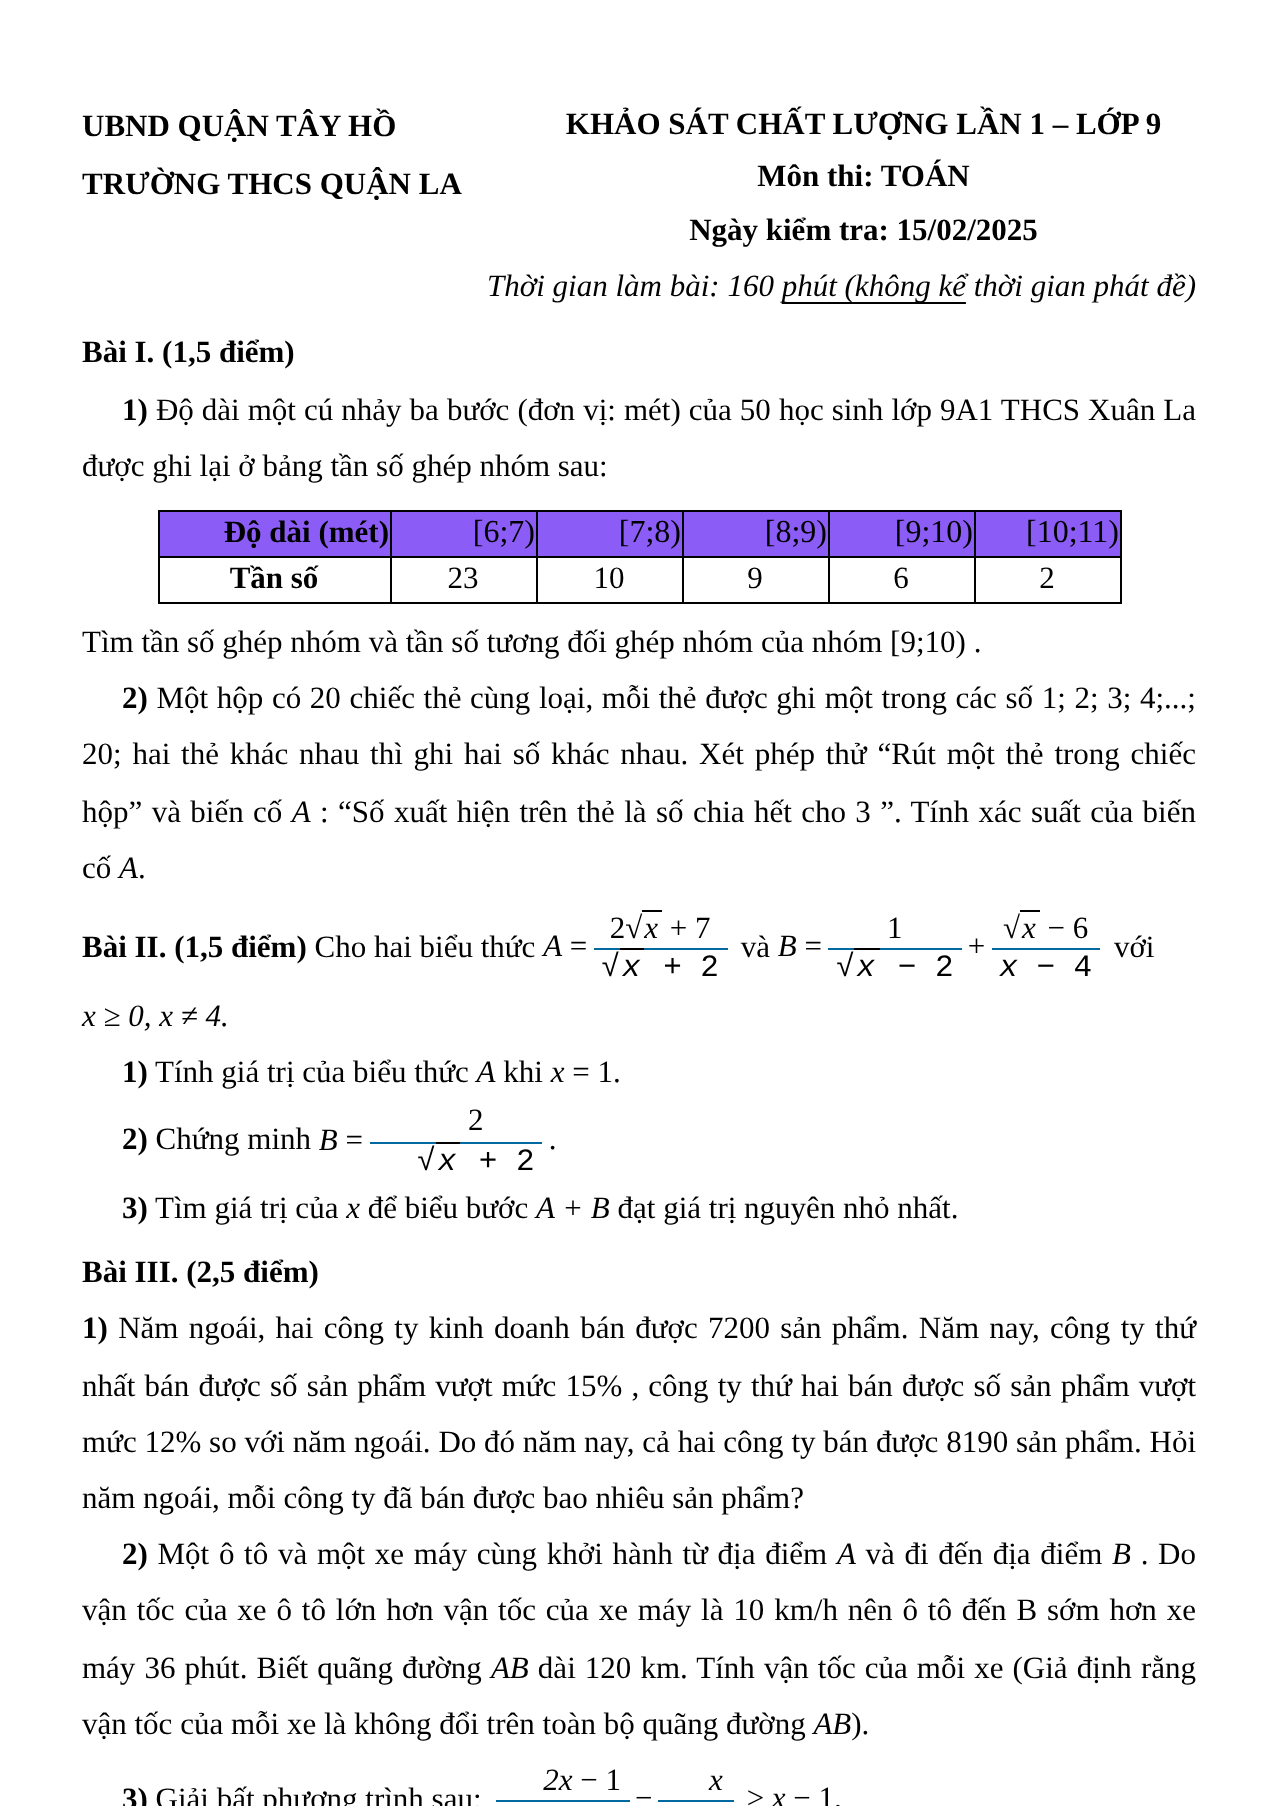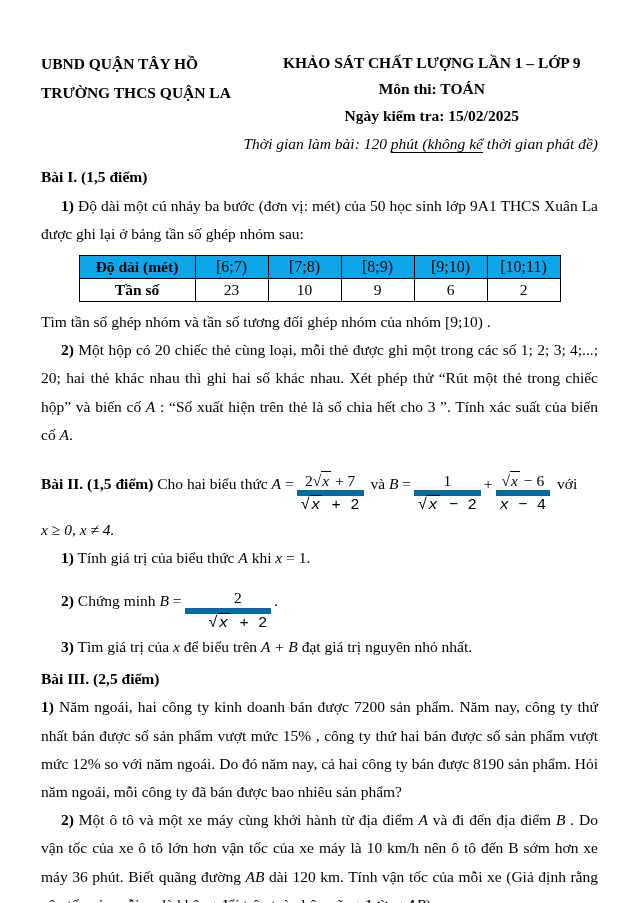--- a/index.html
+++ b/index.html
@@ -23,49 +23,49 @@
   p.para{margin:0;text-align:justify;line-height:1.82;}
   .heading{font-weight:bold;}
   .indent{text-indent:20px;}
   .sec{margin-top:4px;}
   b{font-weight:bold;}
 
   
   .mi{font-style:italic;}
   .math{white-space:nowrap;}
   .frac{display:inline-block;vertical-align:middle;text-align:center;line-height:1.25;margin:0 3px;}
-  .frac .num{display:block;border-bottom:6px solid #0369a1;padding:0 4px;margin-top:16px;}
+  .frac .num{display:block;border-bottom:1px solid #0369a1;padding:0 4px;}
   .frac .den{display:block;padding:0 4px;font-family:Liberation Mono, monospace;}
   .sqrt{white-space:nowrap;}
   .sqrt .rad{border-top:1px solid #000;padding:0 2px 0 1px;font-style:italic;}
   .mathline{line-height:1.5;}
 
   
   table.freq{border-collapse:collapse;margin:7px auto 6px auto;}
   table.freq td{border:1px solid #000;text-align:center;vertical-align:middle;padding:2px 0;}
   table.freq .c0{width:115px;font-weight:bold;}
   table.freq .c{width:72px;}
-  table.freq tr.head td{background:#0ea5e9;}
+  table.freq tr.head td{background:#8b5cf6;text-align:right;}
   table.freq tr.head td.c{font-size:16px;}
 </style>
 </head>
 <body>
 
 <div class="page">
 
   <div class="header">
     <div class="header-left">
       <div>UBND QUẬN TÂY HỒ</div>
       <div>TRƯỜNG THCS QUẬN LA</div>
     </div>
     <div class="header-right">
       <div class="hline">KHẢO SÁT CHẤT LƯỢNG LẦN 1 – LỚP 9</div>
       <div class="hline">Môn thi: TOÁN</div>
       <div class="hline">Ngày kiểm tra: 15/02/2025</div>
-      <div class="duration"><span>Thời gian làm bài: 120 </span><span class="ul">phút (không kể</span><span> thời gian phát đề)</span></div>
+      <div class="duration"><span>Thời gian làm bài: 160 </span><span class="ul">phút (không kể</span><span> thời gian phát đề)</span></div>
     </div>
   </div>
 
   <div class="sec" style="margin-top:6px;">
     <p class="para heading">Bài I. (1,5 điểm)</p>
     <p class="para indent"><b>1)</b><span> Độ dài một cú nhảy ba bước (đơn vị: mét) của 50 học sinh lớp 9A1 THCS Xuân La được ghi lại ở bảng tần số ghép nhóm sau:</span></p>
 
     <table class="freq">
       <tbody>
         <tr class="head">
@@ -97,21 +97,21 @@
       <b>Bài II. (1,5 điểm)</b><span> Cho hai biểu thức </span>
       <span class="math"><span class="mi">A</span> <span>=</span><span class="frac"><span class="num"><span>2</span><span class="sqrt">√<span class="rad">x</span></span><span> + 7</span></span><span class="den"><span class="sqrt">√<span class="rad">x</span></span><span> + 2</span></span></span></span><span> và </span>
       <span class="math"><span class="mi">B</span> <span>=</span><span class="frac"><span class="num">1</span><span class="den"><span class="sqrt">√<span class="rad">x</span></span><span> − 2</span></span></span><span>+</span><span class="frac"><span class="num"><span class="sqrt">√<span class="rad">x</span></span><span> − 6</span></span><span class="den"><span class="mi">x</span><span> − 4</span></span></span></span><span> với</span>
     </p>
     <p class="para"><span class="mi">x ≥ 0, x ≠ 4.</span></p>
 
     <p class="para indent"><b>1)</b><span> Tính giá trị của biểu thức </span><span class="mi">A</span><span> khi </span><span class="mi">x</span><span> = 1.</span></p>
 
     <p class="para indent mathline"><b>2)</b><span> Chứng minh </span><span class="math"><span class="mi">B</span> <span>=</span><span class="frac"><span class="num">2</span><span class="den"><span class="sqrt">√<span class="rad">x</span></span><span> + 2</span></span></span></span><span>.</span></p>
 
-    <p class="para indent"><b>3)</b><span> Tìm giá trị của </span><span class="mi">x</span><span> để biểu trên </span><span class="mi">A + B</span><span> đạt giá trị nguyên nhỏ nhất.</span></p>
+    <p class="para indent"><b>3)</b><span> Tìm giá trị của </span><span class="mi">x</span><span> để biểu bước </span><span class="mi">A + B</span><span> đạt giá trị nguyên nhỏ nhất.</span></p>
   </div>
 
   <div class="sec" style="margin-top:4px;">
     <p class="para heading">Bài III. (2,5 điểm)</p>
     <p class="para"><b>1)</b><span> Năm ngoái, hai công ty kinh doanh bán được 7200 sản phẩm. Năm nay, công ty thứ nhất bán được số sản phẩm vượt mức 15% , công ty thứ hai bán được số sản phẩm vượt mức 12% so với năm ngoái. Do đó năm nay, cả hai công ty bán được 8190 sản phẩm. Hỏi năm ngoái, mỗi công ty đã bán được bao nhiêu sản phẩm?</span></p>
     <p class="para indent"><b>2)</b><span> Một ô tô và một xe máy cùng khởi hành từ địa điểm </span><span class="mi">A</span><span> và đi đến địa điểm </span><span class="mi">B</span><span> . Do vận tốc của xe ô tô lớn hơn vận tốc của xe máy là 10 km/h nên ô tô đến B sớm hơn xe máy 36 phút. Biết quãng đường </span><span class="mi">AB</span><span> dài 120 km. Tính vận tốc của mỗi xe (Giả định rằng vận tốc của mỗi xe là không đổi trên toàn bộ quãng đường </span><span class="mi">AB</span><span>).</span></p>
 
     <p class="para indent mathline" style="margin-top:4px;"><b>3)</b><span> Giải bất phương trình sau: </span><span class="math"><span class="frac"><span class="num"><span class="mi">2x</span><span> − 1</span></span><span class="den">5</span></span><span>−</span><span class="frac"><span class="num mi">x</span><span class="den">2</span></span> <span>≥</span> <span class="mi">x</span><span> − 1.</span></span></p>
   </div>
 

